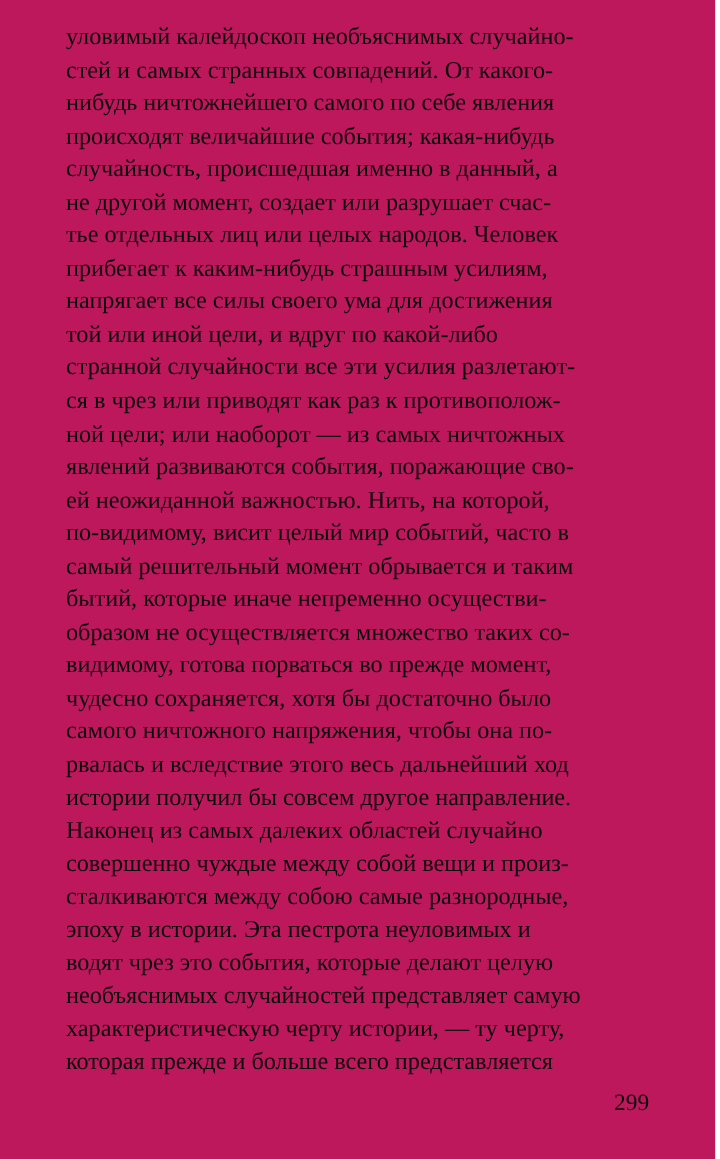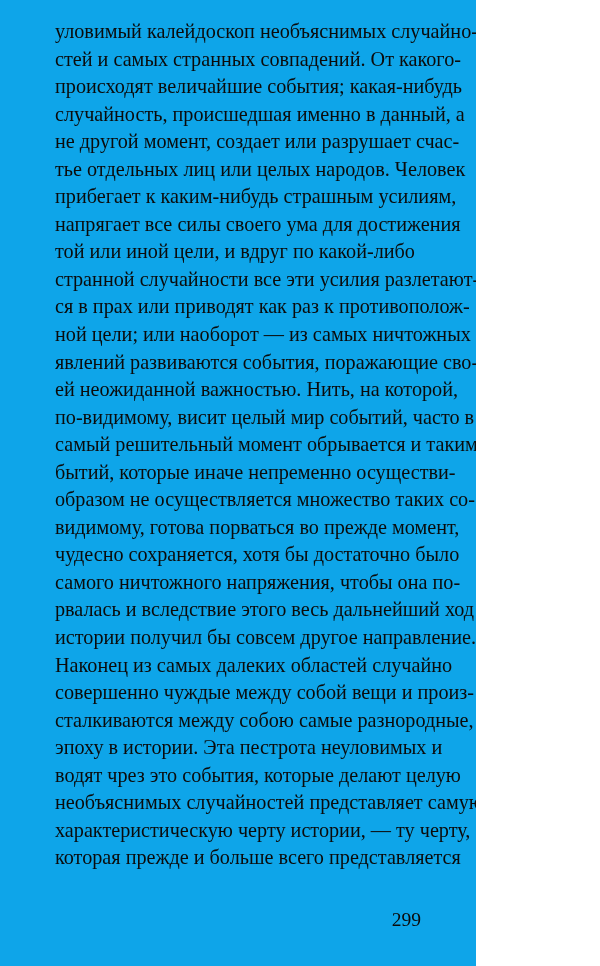--- a/index.html
+++ b/index.html
@@ -3,23 +3,23 @@
 <meta charset="utf-8">
 <style>
   html, body {
     margin: 0;
     padding: 0;
     background: #ffffff;
   }
 
   .page {
     position: relative;
-    width: 476px;
+    width: 596px;
     height: 966px;
-    background: #0ea5e9;
+    background: #be185d;
     overflow: hidden;
     font-family: "Liberation Serif", "DejaVu Serif", serif;
   }
 
   .text-block {
     position: absolute;
     left: 55px;
     top: 18px;
     width: 490px;
   }
@@ -48,29 +48,30 @@
   }
 </style>
 </head>
 <body>
 
 <div class="page">
 
   <div class="text-block">
     <div class="text-line nj" style="word-spacing: 0px;">уловимый калейдоскоп необъяснимых случайно-</div>
     <div class="text-line nj" style="word-spacing: 0px;">стей и самых странных совпадений. От какого-</div>
+    <div class="text-line nj" style="word-spacing: 0px;">нибудь ничтожнейшего самого по себе явления</div>
     <div class="text-line nj" style="word-spacing: 0px;">происходят величайшие события; какая-нибудь</div>
     <div class="text-line nj" style="word-spacing: 0px;">случайность, происшедшая именно в данный, а</div>
     <div class="text-line nj" style="word-spacing: 0px;">не другой момент, создает или разрушает счас-</div>
     <div class="text-line nj" style="word-spacing: 0px;">тье отдельных лиц или целых народов. Человек</div>
     <div class="text-line nj" style="word-spacing: 0px;">прибегает к каким-нибудь страшным усилиям,</div>
     <div class="text-line nj" style="word-spacing: 0px;">напрягает все силы своего ума для достижения</div>
     <div class="text-line nj" style="word-spacing: 0px;">той или иной цели, и вдруг по какой-либо</div>
     <div class="text-line nj" style="word-spacing: 0px;">странной случайности все эти усилия разлетают-</div>
-    <div class="text-line nj" style="word-spacing: 0px;">ся в прах или приводят как раз к противополож-</div>
+    <div class="text-line nj" style="word-spacing: 0px;">ся в чрез или приводят как раз к противополож-</div>
     <div class="text-line nj" style="word-spacing: 0px;">ной цели; или наоборот — из самых ничтожных</div>
     <div class="text-line nj" style="word-spacing: 0px;">явлений развиваются события, поражающие сво-</div>
     <div class="text-line nj" style="word-spacing: 0px;">ей неожиданной важностью. Нить, на которой,</div>
     <div class="text-line nj" style="word-spacing: 0px;">по-видимому, висит целый мир событий, часто в</div>
     <div class="text-line nj" style="word-spacing: 0px;">самый решительный момент обрывается и таким</div>
     <div class="text-line nj" style="word-spacing: 0px;">бытий, которые иначе непременно осуществи-</div>
     <div class="text-line nj" style="word-spacing: 0px;">образом не осуществляется множество таких со-</div>
     <div class="text-line nj" style="word-spacing: 0px;">видимому, готова порваться во прежде момент,</div>
     <div class="text-line nj" style="word-spacing: 0px;">чудесно сохраняется, хотя бы достаточно было</div>
     <div class="text-line nj" style="word-spacing: 0px;">самого ничтожного напряжения, чтобы она по-</div>

